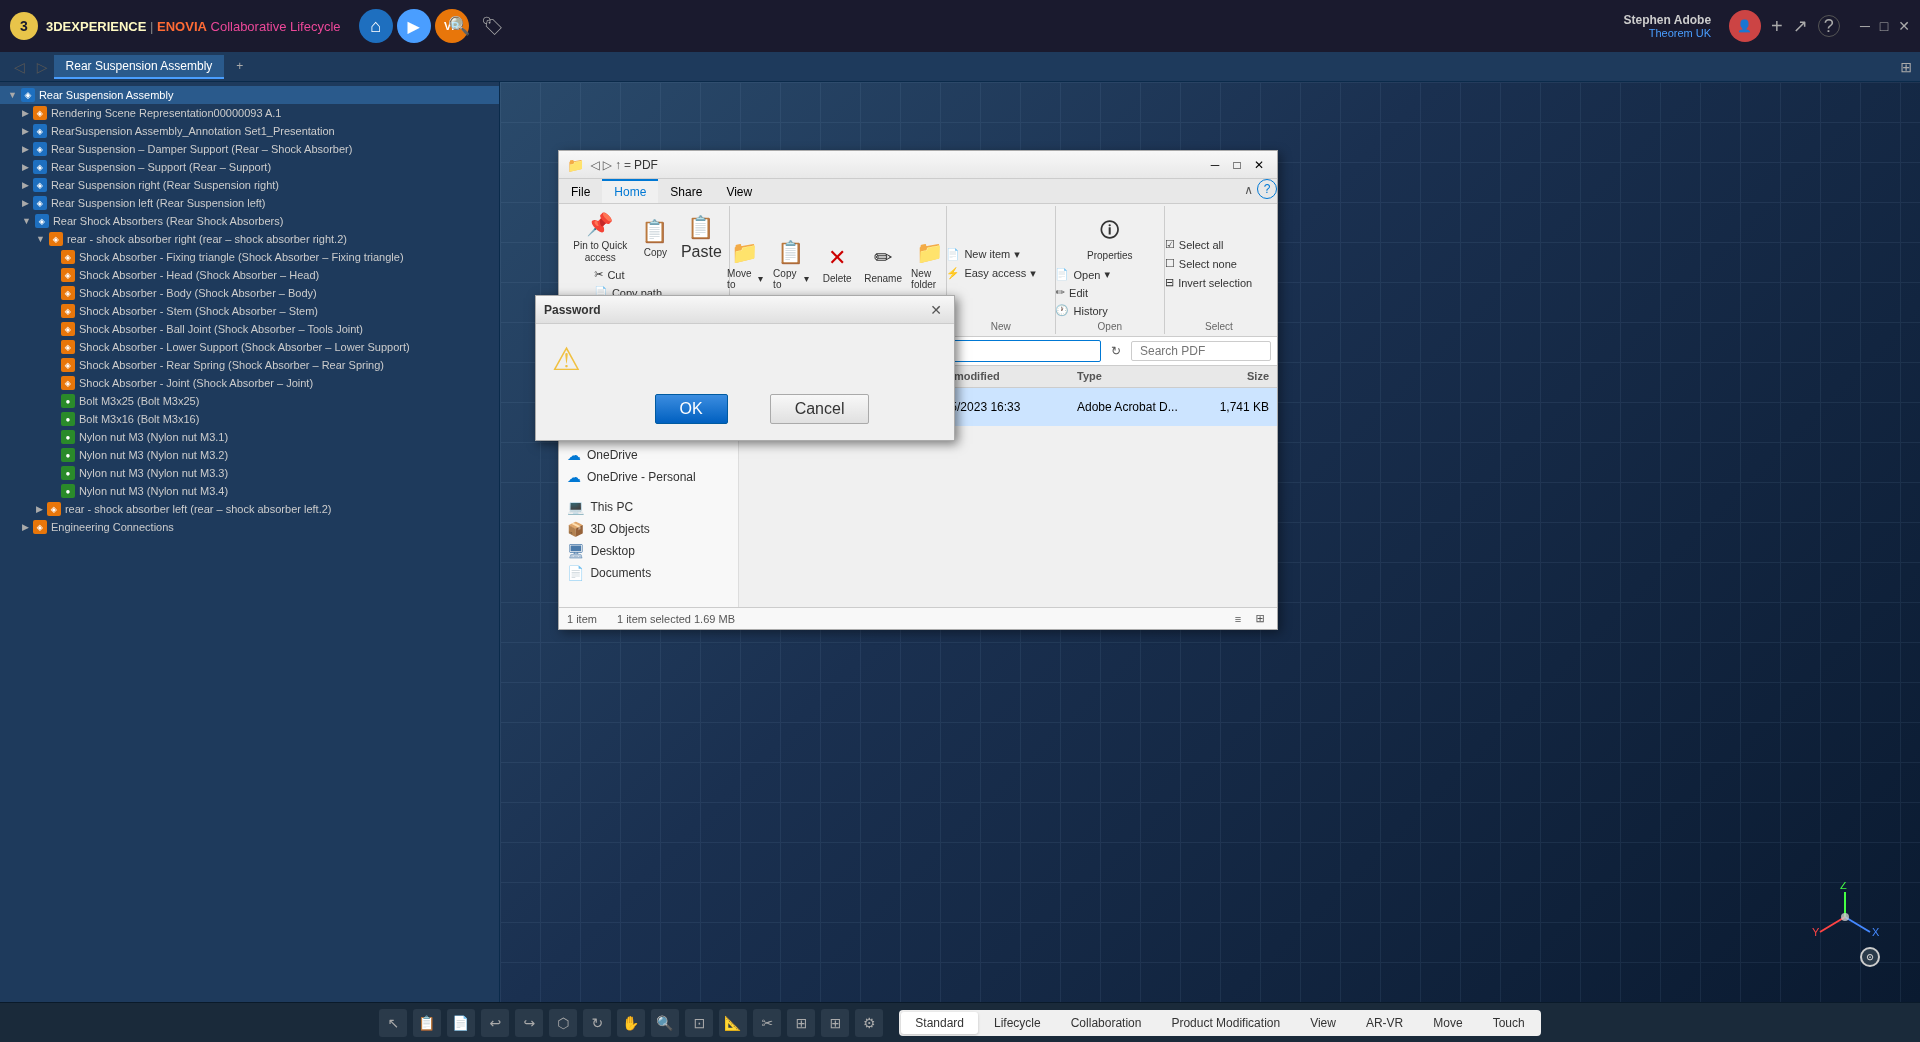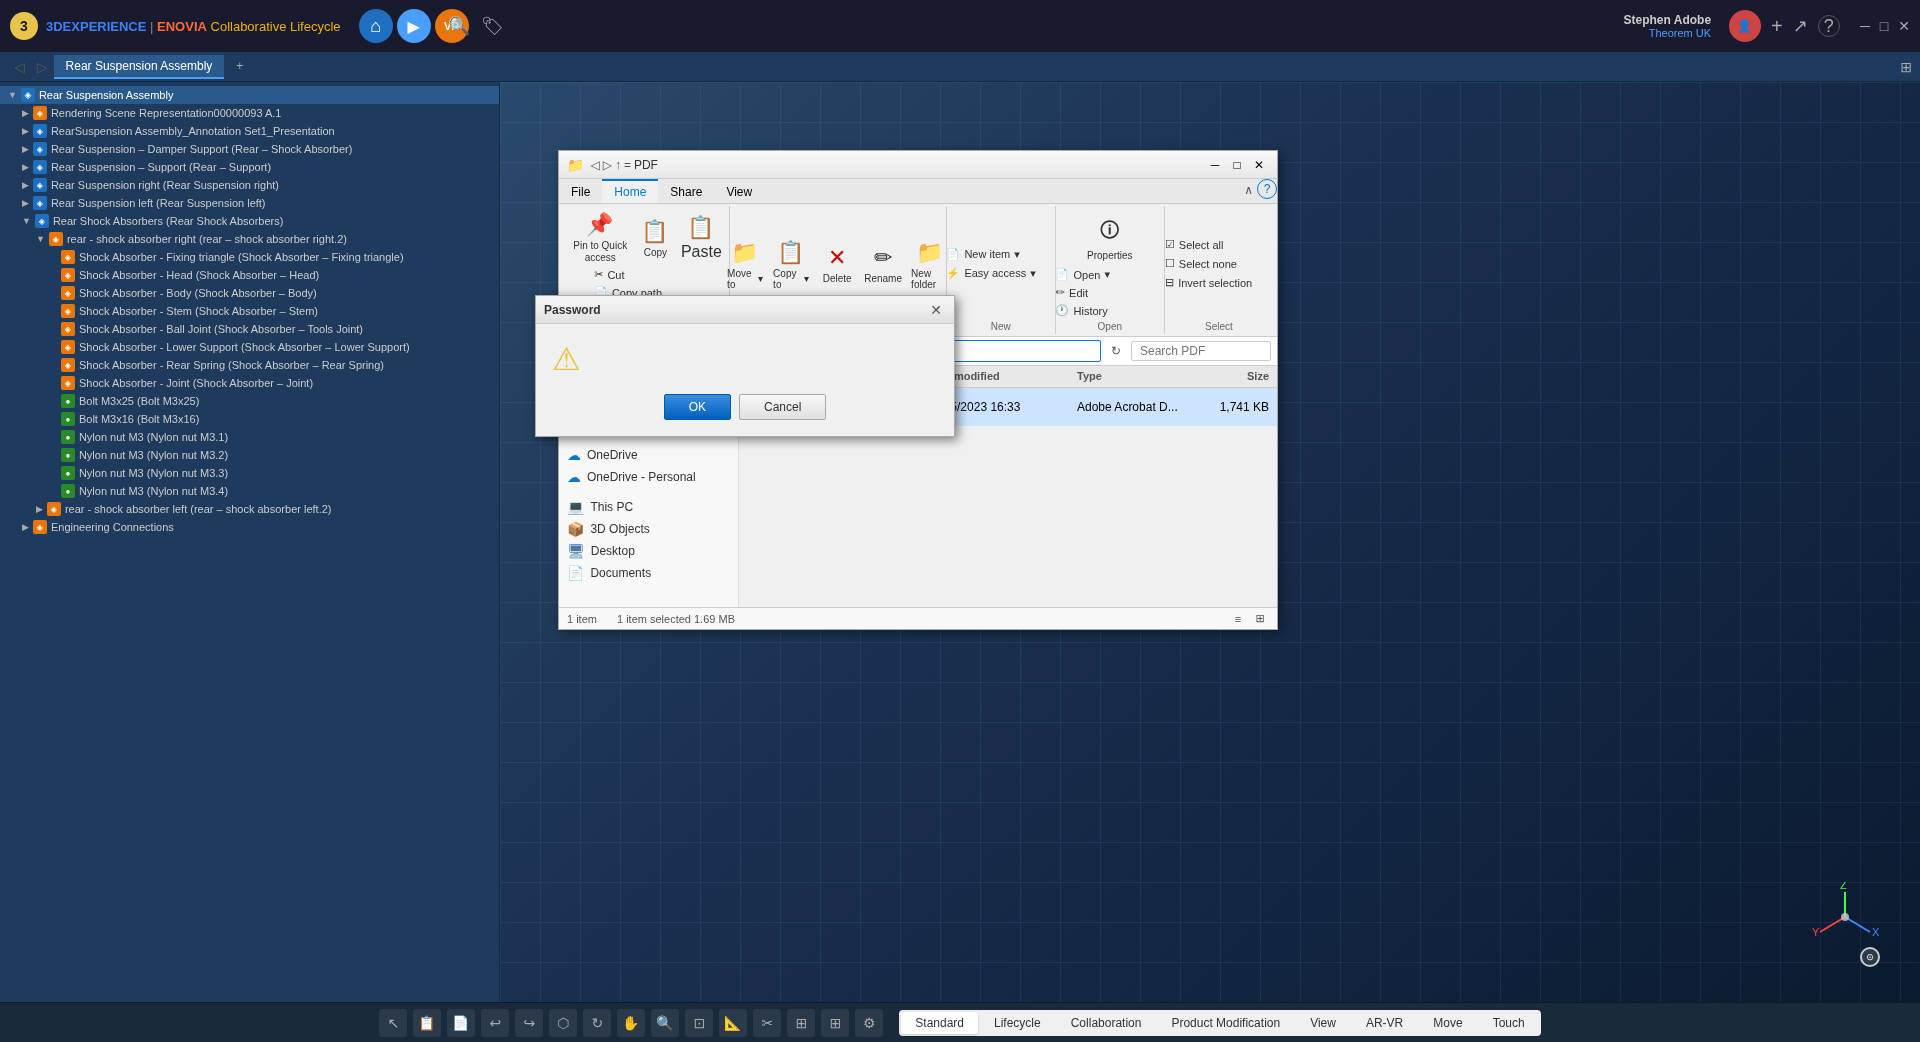--- a/index.html
+++ b/index.html
@@ -120,42 +120,42 @@
     #pwd-title { flex: 1; font-size: 12px; font-weight: bold; color: #333; }
     .pwd-win-btn { width: 20px; height: 20px; display: flex; align-items: center; justify-content: center; cursor: pointer; font-size: 14px; color: #555; }
     #pwd-body { padding: 16px; }
     #pwd-message-row { display: flex; align-items: flex-start; gap: 12px; margin-bottom: 16px; }
     #pwd-warning-icon { font-size: 32px; color: #f0c040; flex-shrink: 0; }
     #pwd-message { font-size: 12px; color: #333; line-height: 1.4; }
     #pwd-input-row { display: flex; align-items: center; gap: 8px; margin-bottom: 16px; justify-content: center; }
     #pwd-label { font-size: 12px; color: #333; }
     #pwd-input { width: 160px; padding: 4px 8px; border: 1px solid #0078d4; background: white; font-size: 12px; outline: none; }
     #pwd-buttons { display: flex; justify-content: center; gap: 8px; }
-    .pwd-btn { padding: 5px 24px; font-size: 12px; cursor: pointer; border-radius: 2px; border: 1px solid #aaa; background: linear-gradient(#f8f8f8, #e0e0e0); color: #333; }
+    .pwd-btn { padding: 5px 24px; font-size: 16px; cursor: pointer; border-radius: 2px; border: 1px solid #aaa; background: linear-gradient(#f8f8f8, #e0e0e0); color: #333; margin-left: 34px; }
     .pwd-btn.primary { background: linear-gradient(#3c8de0, #0060c0); color: white; border: 1px solid #005aa0; }
 
     
     .viewport-grid { position: absolute; inset: 0; opacity: 0.1; background-image: linear-gradient(#88aacc 1px, transparent 1px), linear-gradient(90deg, #88aacc 1px, transparent 1px); background-size: 40px 40px; }
 
     
     #bottom-toolbar-inner { display: flex; align-items: center; gap: 6px; }
 
     
     .rb-btn-red { color: #cc0000; }
   </style>
 </head>
 <body>
 
 <div id="titlebar">
   <div id="app-icon">3</div>
   <span id="brand-text">
-    <span style="color:#3b82f6;font-weight:bold;">3DEXPERIENCE</span>
+    <span style="color:#fef9c3;font-weight:bold;">3DEXPERIENCE</span>
     <span style="color:#888;"> | </span>
     <span style="color:#ff6b35;font-weight:bold;">ENOVIA</span>
-    <span style="color:#eab308;">Collaborative Lifecycle</span>
+    <span style="color:#ec4899;">Collaborative Lifecycle</span>
   </span>
   <div id="toolbar-icons">
     <div class="toolbar-circle blue" style="font-size:18px;">⌂</div>
     <div class="toolbar-circle" style="background:#4a9eff;font-size:16px;">▶</div>
     <div class="toolbar-circle orange" style="font-size:11px;font-weight:bold;">VR</div>
   </div>
   <span style="color:#aaa;font-size:18px;cursor:pointer;margin-left:-30px;z-index:1;">🔍</span>
   <span style="color:#aaa;font-size:18px;cursor:pointer;margin-left:10px;">🏷</span>
   <div id="right-icons">
     <div style="text-align:right;color:#ccc;font-size:11px;margin-right:8px;">

